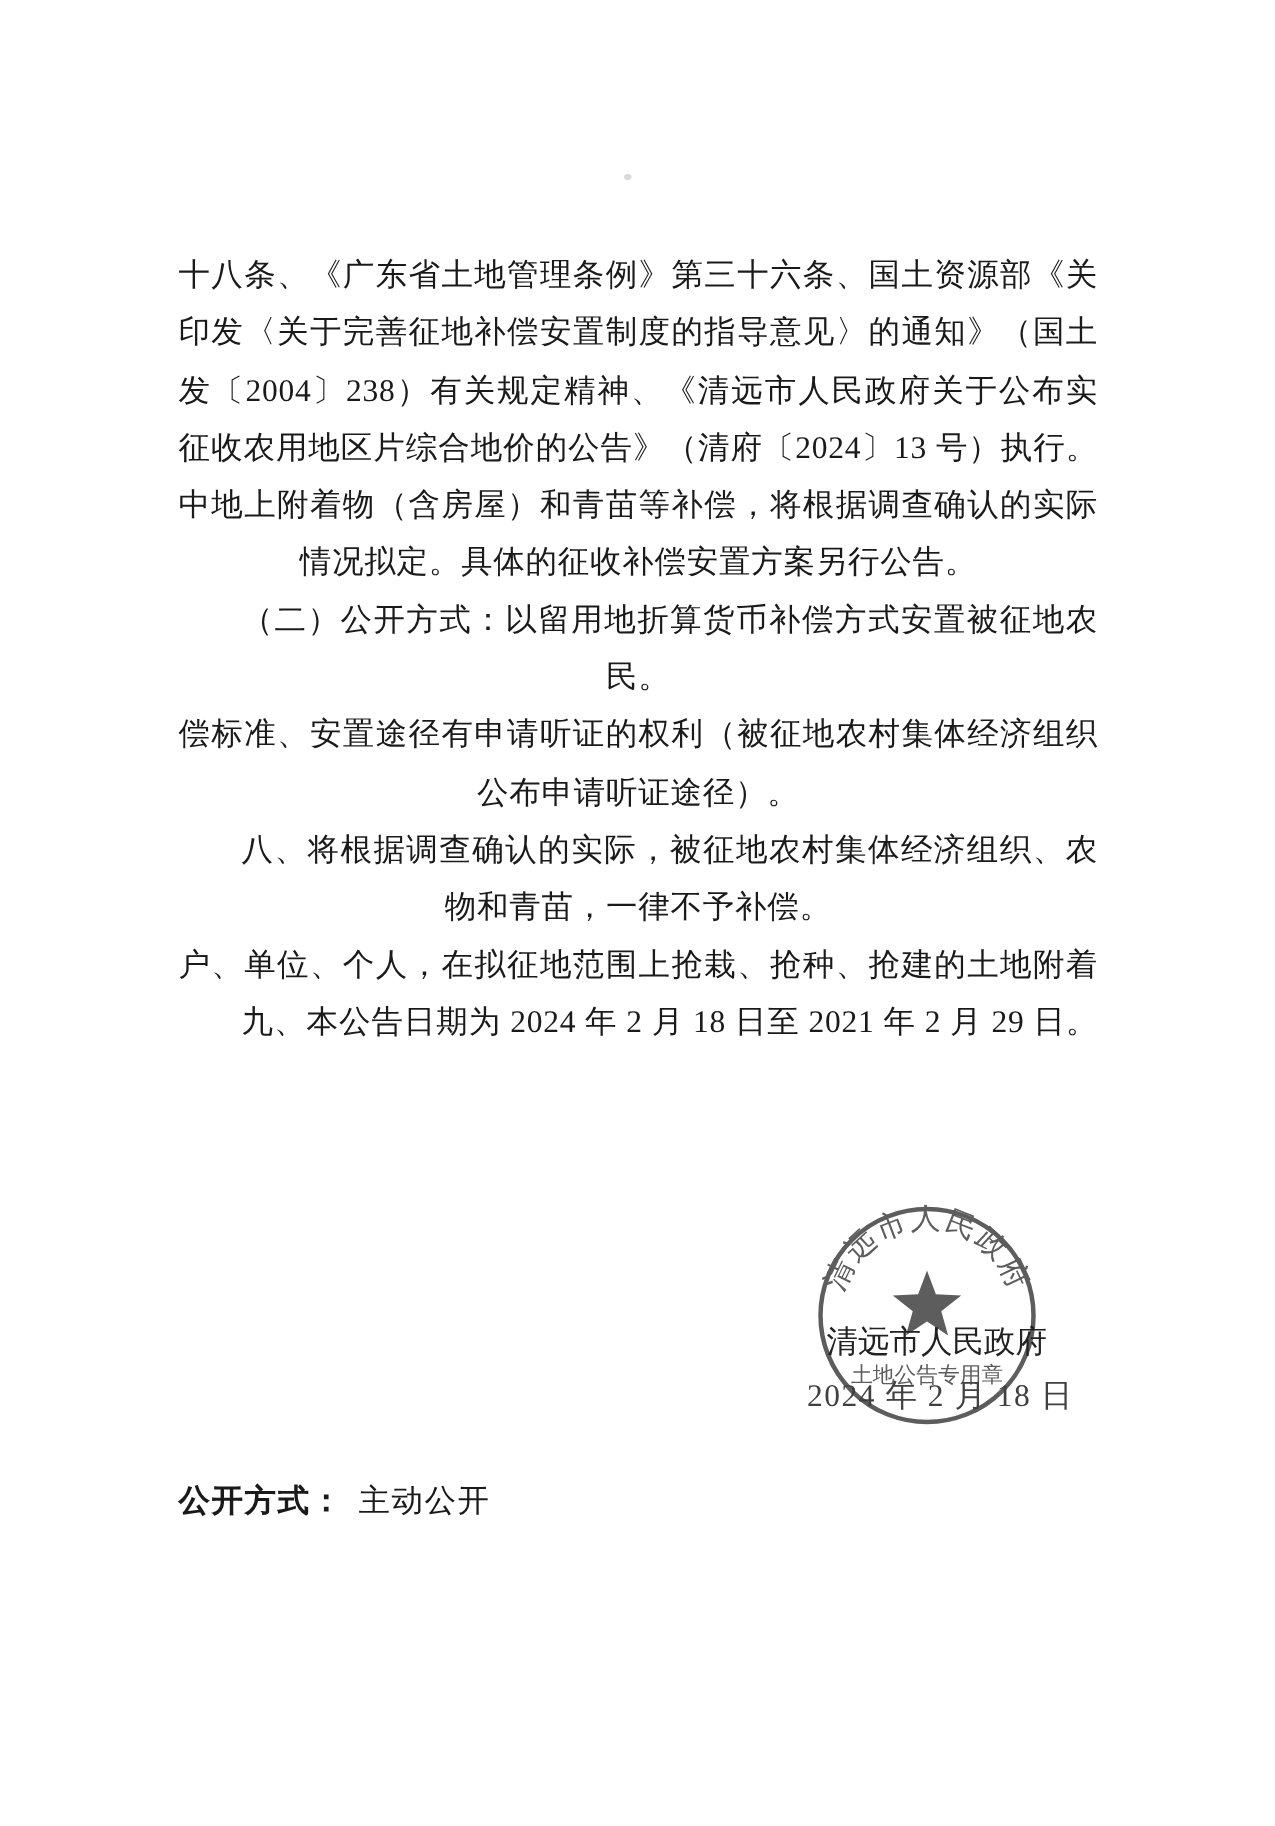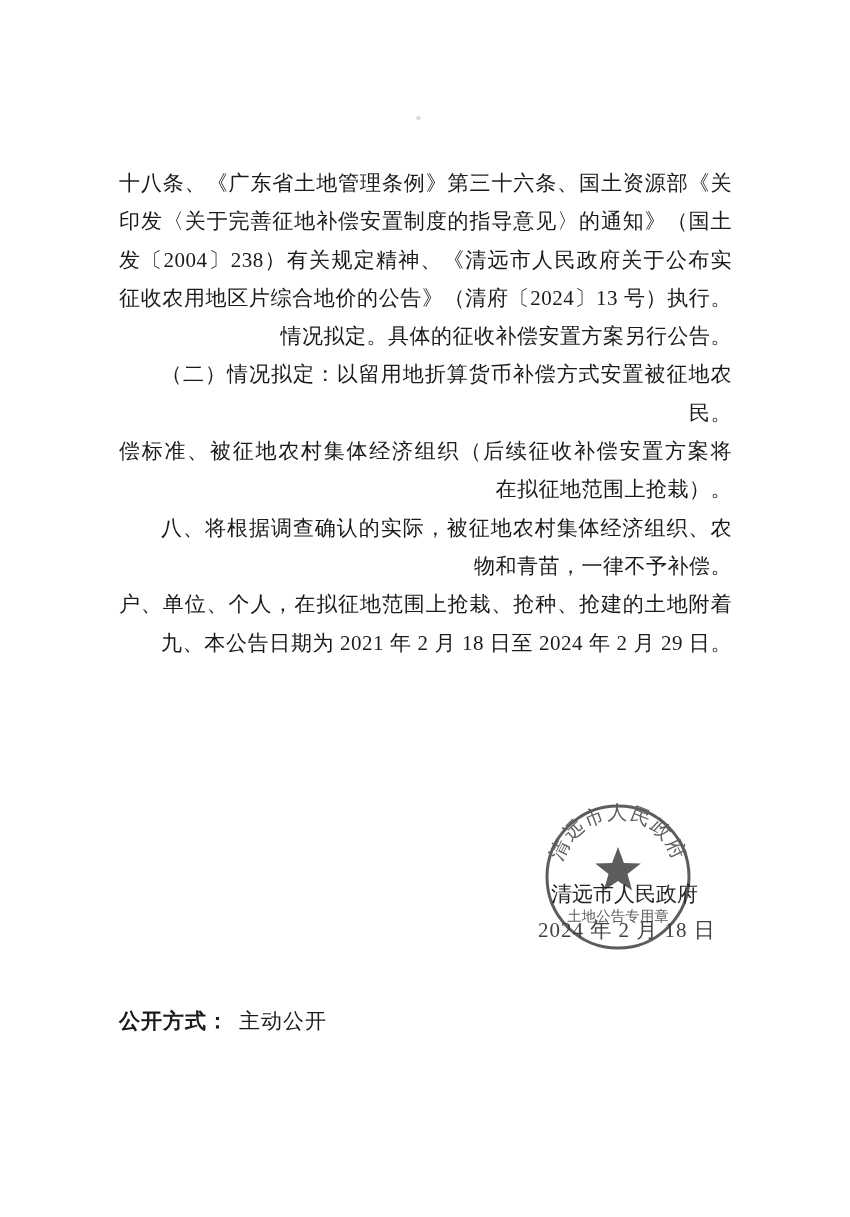--- a/index.html
+++ b/index.html
@@ -26,21 +26,21 @@
     left: 119px; top: 164px;
     width: 613px;
     font-size: 21px;
     line-height: 38.3px;
     letter-spacing: 0.5px;
   }
   .line {
     height: 38.3px;
     overflow: hidden;
     white-space: normal;
-    text-align: right;
+    text-align: center;
   }
   .line.fill {
     text-align: justify;
     text-align-last: justify;
   }
   .line.ind { text-indent: 2em; }
   .sig-org {
     position: absolute;
     left: 551px; top: 880px;
     font-size: 21px;
@@ -58,50 +58,51 @@
   }
   .seal {
     position: absolute;
     left: 542px; top: 801px;
     width: 152px; height: 152px;
     z-index: 2;
     opacity: 0.88;
   }
   .footer-line {
     position: absolute;
-    left: 119px; top: 1007px;
+    left: 119px; top: 986px;
     font-size: 21px;
     font-family: Liberation Serif, serif;
     letter-spacing: 1px;
     text-align: right;
   }
   .footer-label { font-weight: 700; }
   .footer-value { font-weight: 400; margin-left: 10px; }
 </style>
 </head>
 <body>
 
 <div class="page">
 
   <div class="scan-speck"></div>
 
   <div class="doc-body">
     <div class="line fill">十八条、《广东省土地管理条例》第三十六条、国土资源部《关于</div>
     <div class="line fill">印发〈关于完善征地补偿安置制度的指导意见〉的通知》（国土资</div>
     <div class="line fill">发〔2004〕238）有关规定精神、《清远市人民政府关于公布实施</div>
     <div class="line fill">征收农用地区片综合地价的公告》（清府〔2024〕13 号）执行。其</div>
+    <div class="line fill">中地上附着物（含房屋）和青苗等补偿，将根据调查确认的实际</div>
     <div class="line">情况拟定。具体的征收补偿安置方案另行公告。</div>
-    <div class="line fill ind">（二）情况拟定：以留用地折算货币补偿方式安置被征地农</div>
+    <div class="line fill ind">（二）公开方式：以留用地折算货币补偿方式安置被征地农</div>
     <div class="line">民。</div>
-    <div class="line fill">偿标准、被征地农村集体经济组织（后续征收补偿安置方案将</div>
-    <div class="line">在拟征地范围上抢栽）。</div>
+    <div class="line fill">偿标准、安置途径有申请听证的权利（被征地农村集体经济组织</div>
+    <div class="line">公布申请听证途径）。</div>
     <div class="line fill ind">八、将根据调查确认的实际，被征地农村集体经济组织、农</div>
     <div class="line">物和青苗，一律不予补偿。</div>
     <div class="line fill">户、单位、个人，在拟征地范围上抢栽、抢种、抢建的土地附着</div>
-    <div class="line fill ind">九、本公告日期为 2021 年 2 月 18 日至 2024 年 2 月 29 日。</div>
+    <div class="line fill ind">九、本公告日期为 2024 年 2 月 18 日至 2021 年 2 月 29 日。</div>
   </div>
 
   <svg class="seal" viewBox="0 0 152 152" xmlns="http://www.w3.org/2000/svg" font-family="Liberation Serif, DejaVu Serif, serif">
     <defs>
       <path id="sealArc" d="M 20,61 A 58,58 0 0 1 132,61" fill="none"></path>
     </defs>
     <circle cx="76" cy="76" r="71" fill="none" stroke="#474747" stroke-width="3"></circle>
     <polygon points="76,46 81.9,61.9 98.8,62.6 85.5,73.1 90.1,89.4 76,80 61.9,89.4 66.5,73.1 53.2,62.6 70.1,61.9" fill="#474747"></polygon>
     <text font-size="20" fill="#474747" letter-spacing="2">
       <textPath href="#sealArc" startOffset="0" textLength="152" lengthAdjust="spacing">清远市人民政府</textPath>

